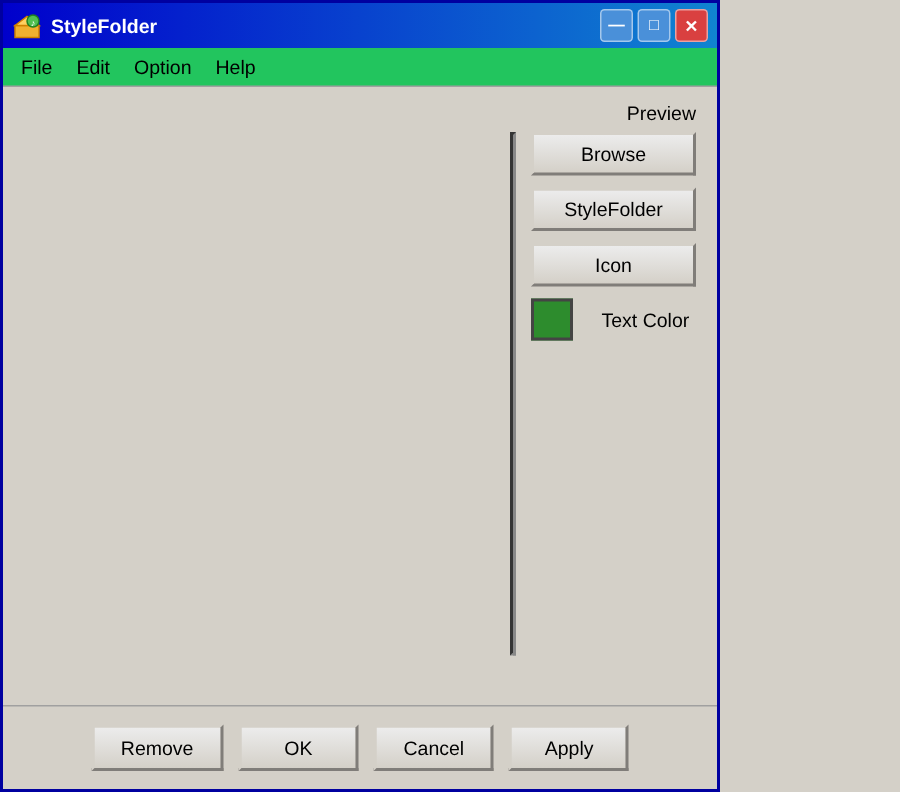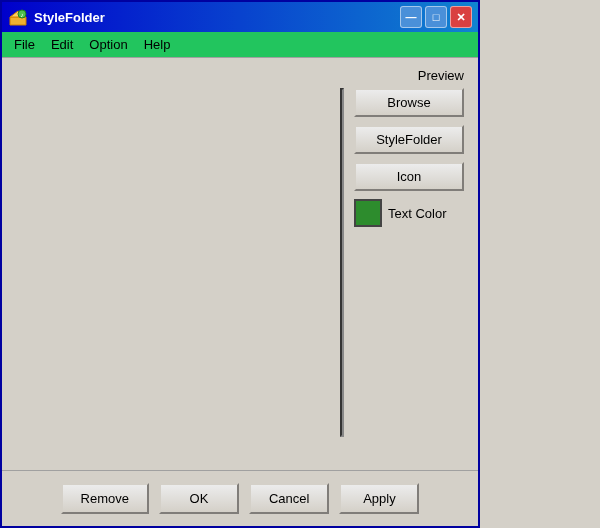--- a/index.html
+++ b/index.html
@@ -179,21 +179,21 @@
       font-size: 13px;
       font-family: 'Tahoma', 'Arial', sans-serif;
       cursor: pointer;
       text-align: center;
       white-space: nowrap;
     }
 
     .text-color-row {
       display: flex;
       align-items: center;
-      gap: 6px;
+      gap: 19px;
     }
 
     .color-swatch {
       width: 28px;
       height: 28px;
       background: #2d8c2d;
       border: 2px solid #444;
       flex-shrink: 0;
       cursor: pointer;
     }

